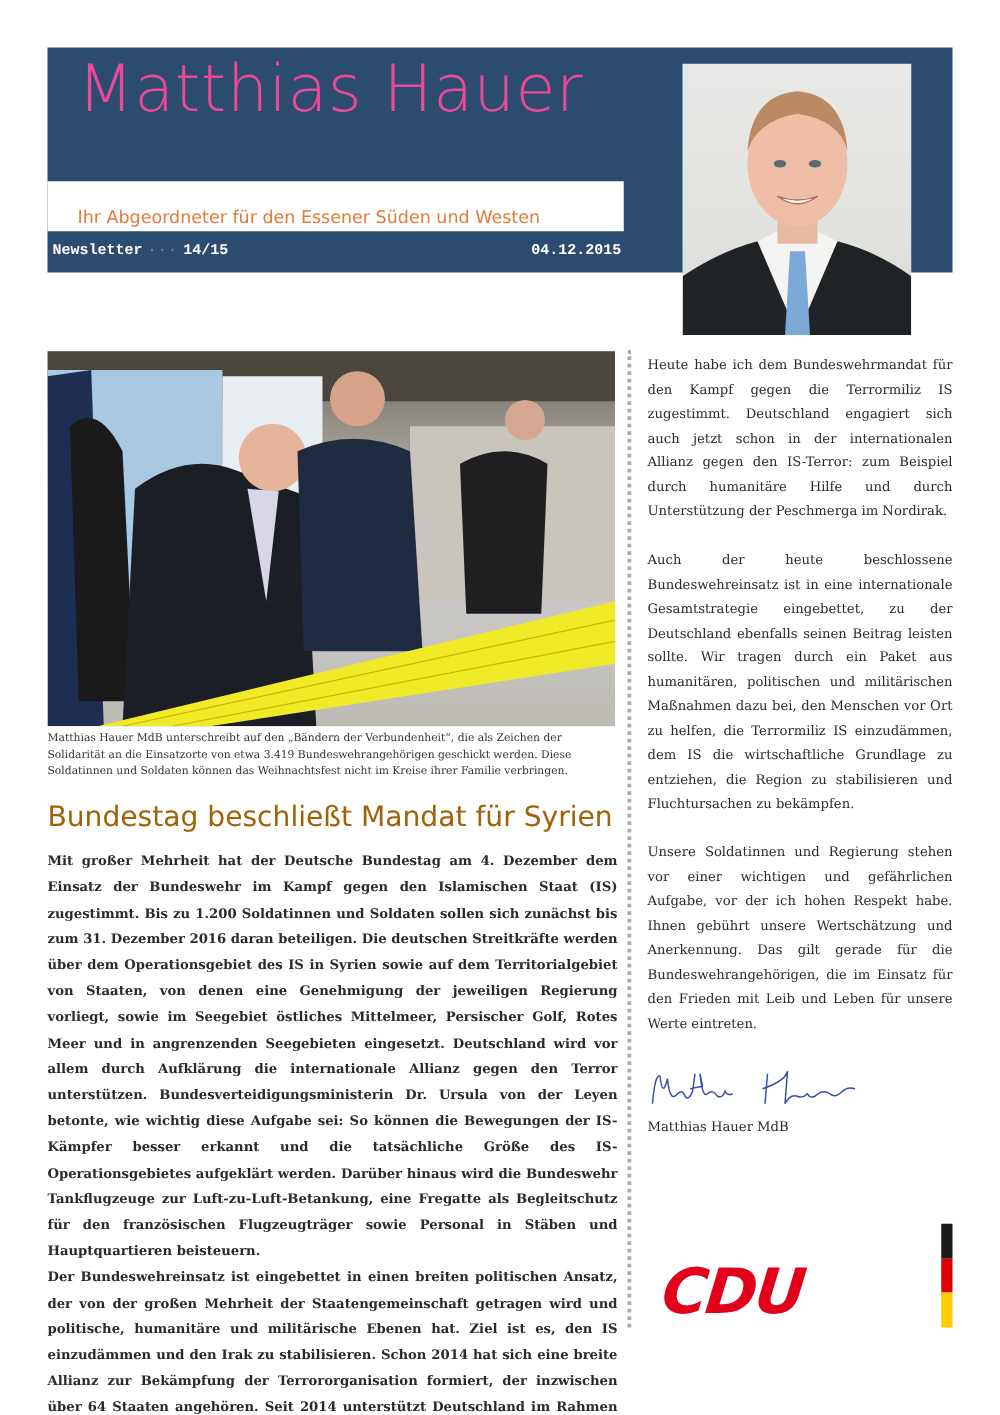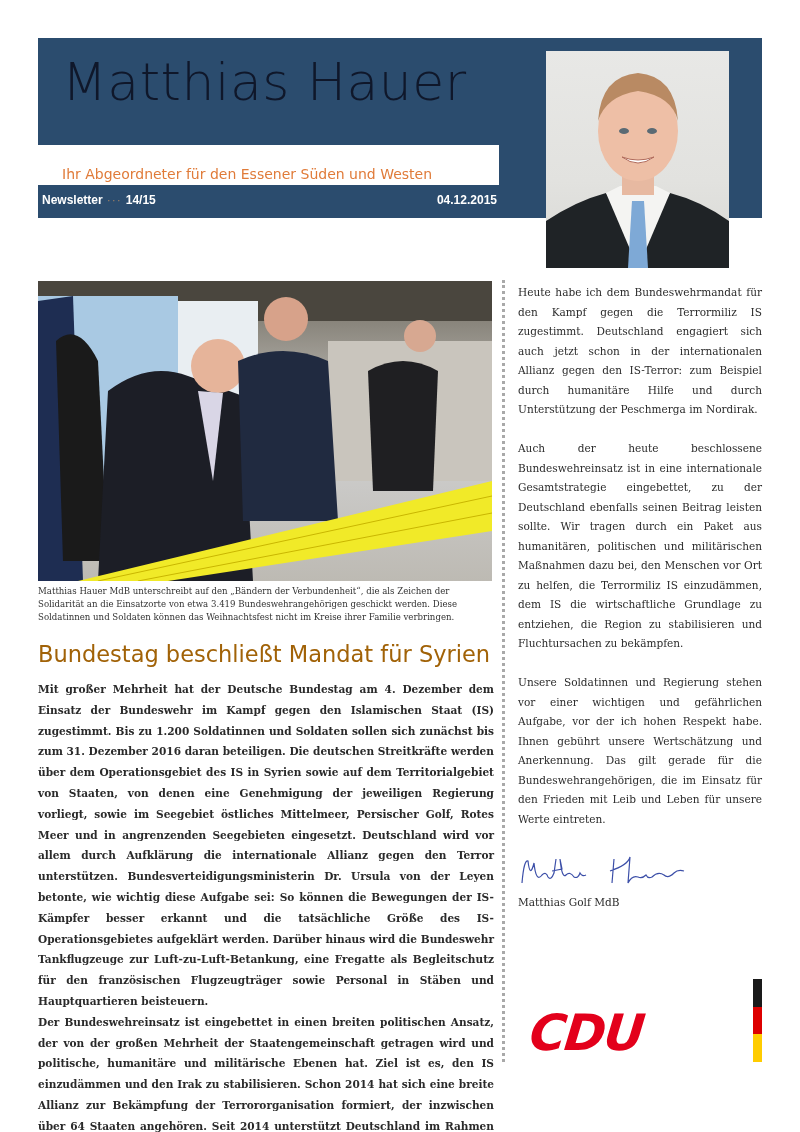--- a/index.html
+++ b/index.html
@@ -5,32 +5,32 @@
   html, body { margin: 0; padding: 0; }
   body {
     width: 800px; height: 1132px; background: #ffffff; position: relative; overflow: hidden;
     font-family: "DejaVu Serif", serif; color: #2a2a2a;
   }
   .header-band {
     position: absolute; left: 38px; top: 38px; width: 724px; height: 180px;
     background: #2b4c6e;
   }
   .masthead-title {
-    position: absolute; left: 62px; top: 56px; font-family: "DejaVu Sans", sans-serif;
-    font-weight: 300; font-size: 52px; color: #0f172a; letter-spacing: 0.5px; line-height: 1;
+    position: absolute; left: 62px; top: 46px; font-family: "DejaVu Sans", sans-serif;
+    font-weight: 300; font-size: 52px; color: #ec4899; letter-spacing: 0.5px; line-height: 1;
   }
   .subtitle-bar {
     position: absolute; left: 38px; top: 145px; width: 461px; height: 40px; background: #ffffff;
   }
   .subtitle-text {
     position: absolute; left: 62px; top: 151px; font-family: "DejaVu Sans", sans-serif;
     font-size: 14px; color: #e07b39; white-space: nowrap; margin-top: 15px;
   }
   .newsletter-row {
-    position: absolute; left: 42px; top: 193px; width: 455px; font-family: Liberation Sans, sans-serif;
+    position: absolute; left: 42px; top: 193px; width: 455px; font-family: Liberation Mono, monospace;
     font-weight: bold; font-size: 12px; color: #ffffff; display: flex; justify-content: space-between;
   }
   .dots { color: #9a7f66; font-weight: normal; letter-spacing: 1px; margin: 0 4px; }
   .portrait {
     position: absolute; left: 546px; top: 51px; width: 183px; height: 217px;
     background: linear-gradient(180deg, #e8e8e6 0%, #e2e2df 60%, #d8d8d4 100%); overflow: hidden;
   }
   .photo-main {
     position: absolute; left: 38px; top: 281px; width: 454px; height: 300px; overflow: hidden;
     background: linear-gradient(180deg, #6f6a5f 0%, #a8a59e 30%, #cfcfcf 55%, #bdbab3 100%);
@@ -130,21 +130,21 @@
 <div class="letter">
   <p>Heute habe ich dem Bundeswehrmandat für den Kampf gegen die Terrormiliz IS zugestimmt. Deutschland engagiert sich auch jetzt schon in der internationalen Allianz gegen den IS-Terror: zum Beispiel durch humanitäre Hilfe und durch Unterstützung der Peschmerga im Nordirak.</p>
   <p>Auch der heute beschlossene Bundeswehreinsatz ist in eine internationale Gesamtstrategie eingebettet, zu der Deutschland ebenfalls seinen Beitrag leisten sollte. Wir tragen durch ein Paket aus humanitären, politischen und militärischen Maßnahmen dazu bei, den Menschen vor Ort zu helfen, die Terrormiliz IS einzudämmen, dem IS die wirtschaftliche Grundlage zu entziehen, die Region zu stabilisieren und Fluchtursachen zu bekämpfen.</p>
   <p>Unsere Soldatinnen und Regierung stehen vor einer wichtigen und gefährlichen Aufgabe, vor der ich hohen Respekt habe. Ihnen gebührt unsere Wertschätzung und Anerkennung. Das gilt gerade für die Bundeswehrangehörigen, die im Einsatz für den Frieden mit Leib und Leben für unsere Werte eintreten.</p>
   <div class="signature">
     <svg width="180" height="44" viewBox="0 0 180 44">
       <path d="M4 34 Q6 10 10 12 Q12 30 16 14 Q18 34 24 26 Q28 22 30 28 Q33 32 36 24 L38 10 M34 22 L44 20 L42 10 Q44 30 48 26 Q52 22 56 28 Q60 30 62 24 Q64 28 68 26" fill="none" stroke="#3c4fa8" stroke-width="1.2"></path>
       <path d="M96 10 L94 34 M92 22 Q110 16 112 8 L110 34 Q114 26 120 28 Q124 30 128 26 Q130 30 134 28 Q140 22 146 26 Q150 30 156 24 Q160 20 166 22" fill="none" stroke="#3c4fa8" stroke-width="1.2"></path>
     </svg>
   </div>
-  <p class="signer">Matthias Golf MdB</p>
+  <p class="signer">Matthias Hauer MdB</p>
 </div>
 
 <div class="cdu-logo">CDU</div>
 <div class="flag">
   <div style="background:#1a1a1a"></div>
   <div style="background:#dd0000"></div>
   <div style="background:#ffcc00"></div>
 </div>
 
 </body></html>

